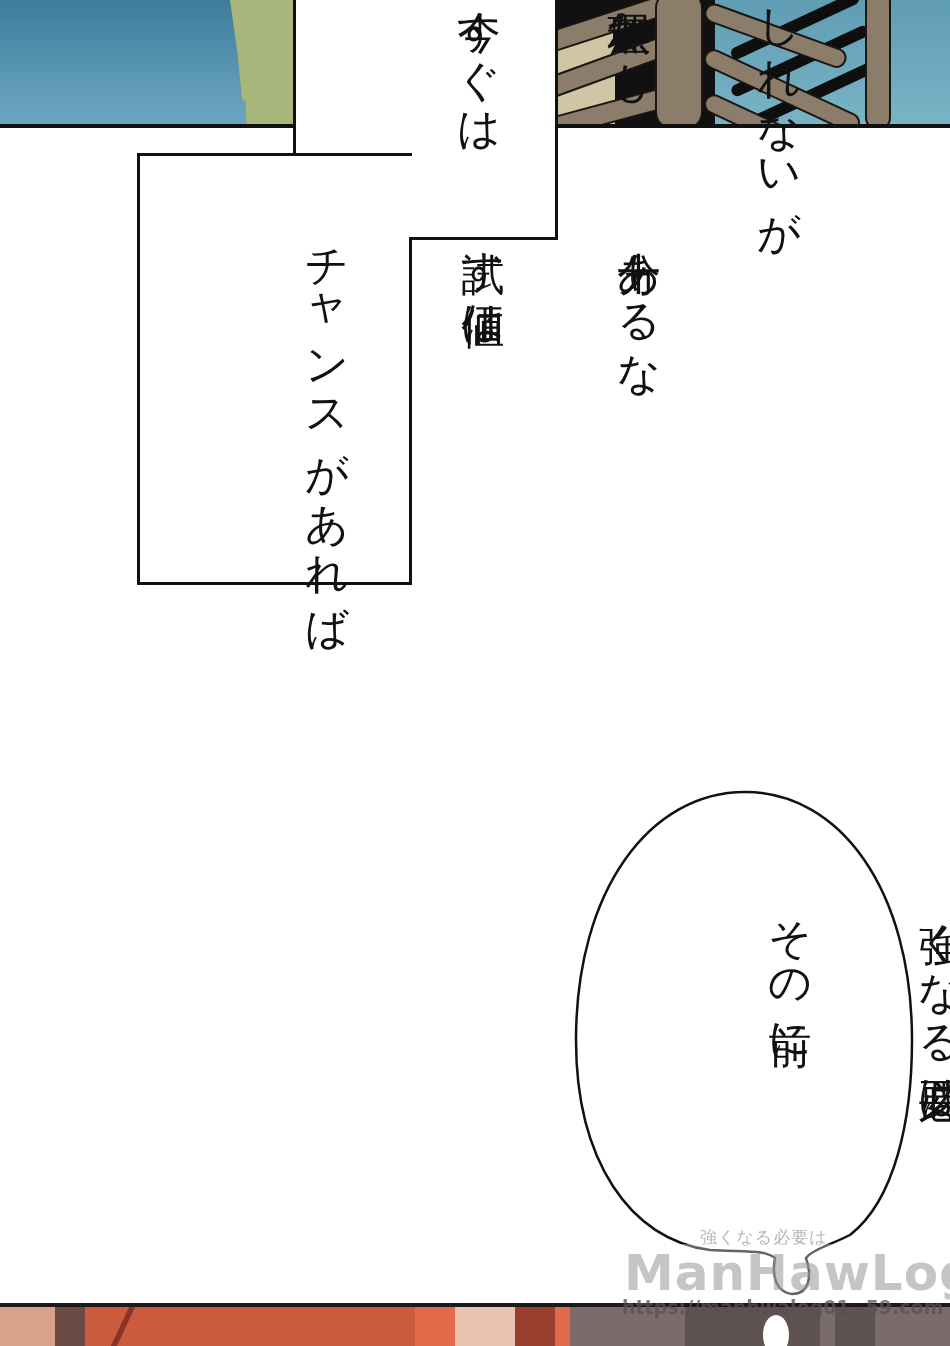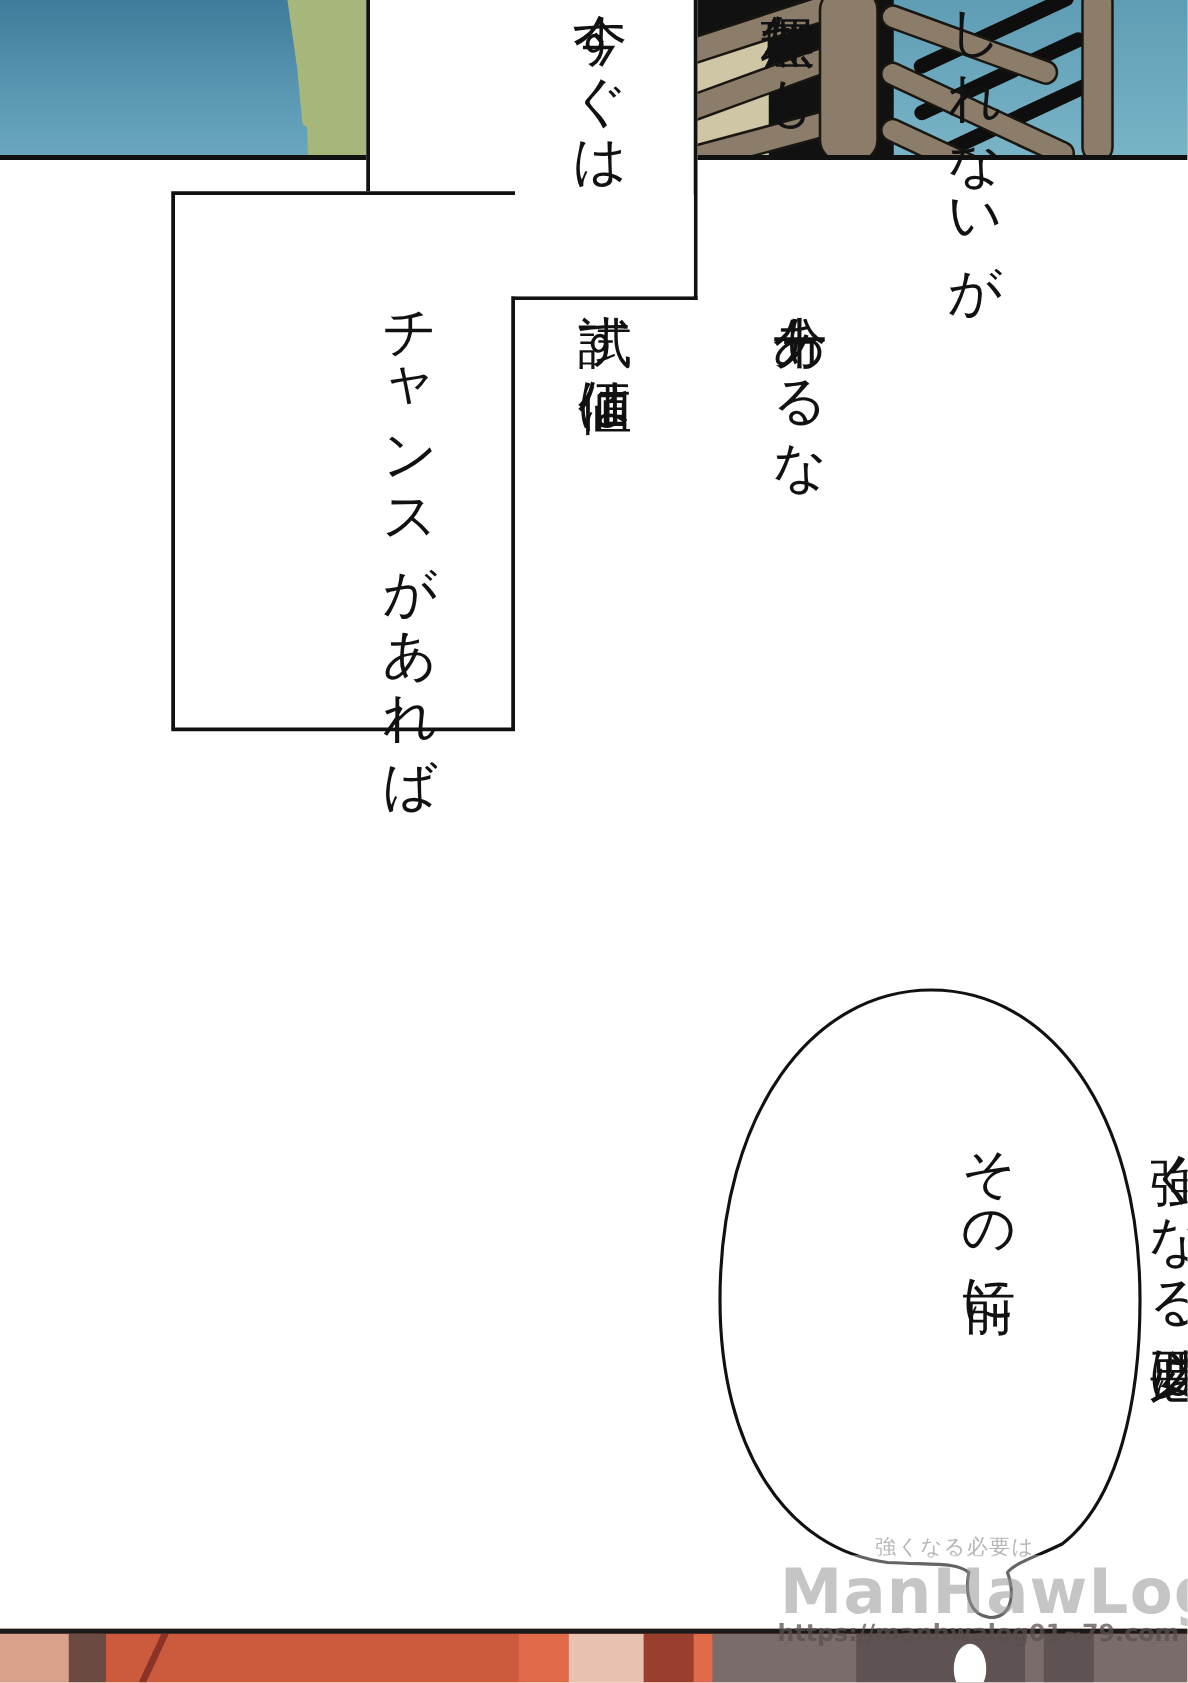--- a/index.html
+++ b/index.html
@@ -162,15 +162,15 @@
     <div class="seg" style="left:515px;width:40px;background:#9a3e2e;"></div>
     <div class="seg" style="left:555px;width:15px;background:#e06a4a;"></div>
     <div class="seg" style="left:570px;width:380px;background:#7a6c6a;"></div>
     <div class="seg" style="left:685px;width:135px;background:#5e5252;"></div>
     <div class="seg" style="left:835px;width:40px;background:#5e5252;"></div>
     <div class="seg" style="left:763px;top:8px;width:26px;height:40px;background:#fff;border-radius:50%;"></div>
   </div>
 
   <div class="wm-small">強くなる必要は</div>
   <div class="wm-big">ManHawLog</div>
-  <div class="wm-url">https://manhwalog01~79.com</div>
+  <div class="wm-url">https://manhwalog01~59.com</div>
 
 </div>
 
 </body></html>

